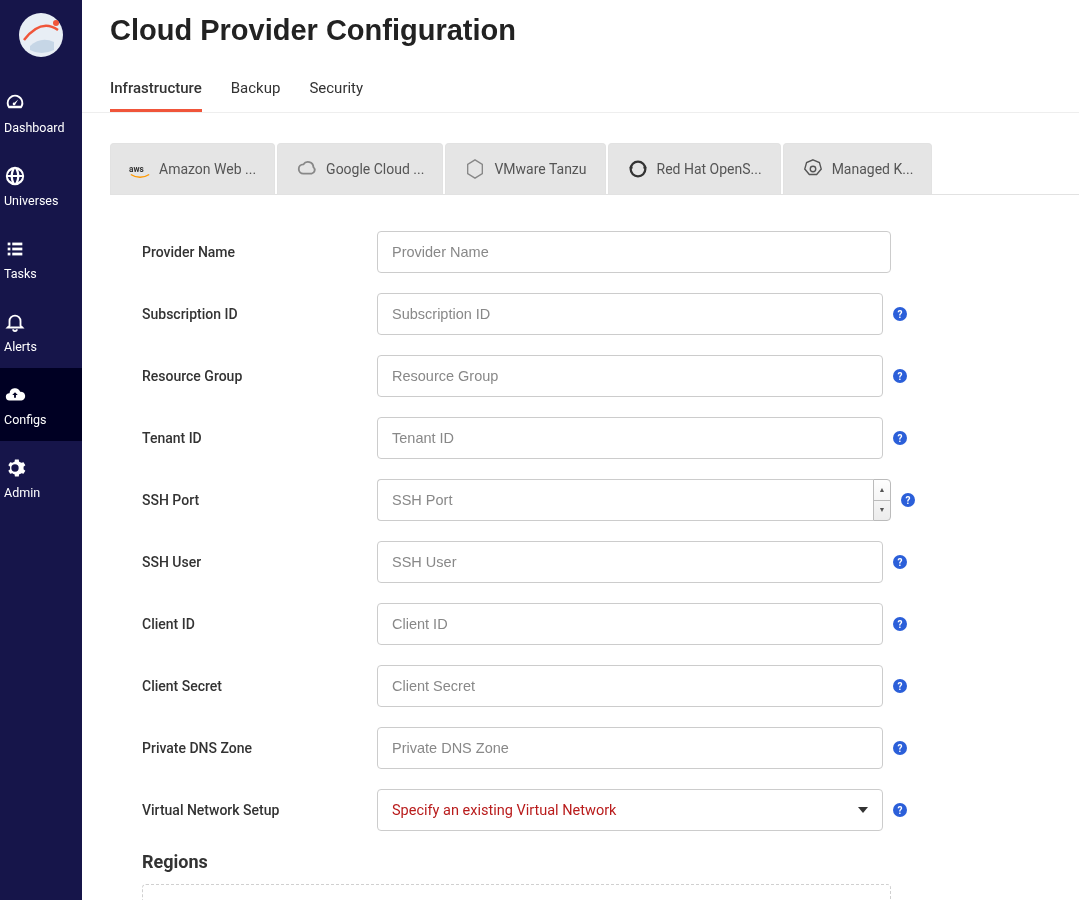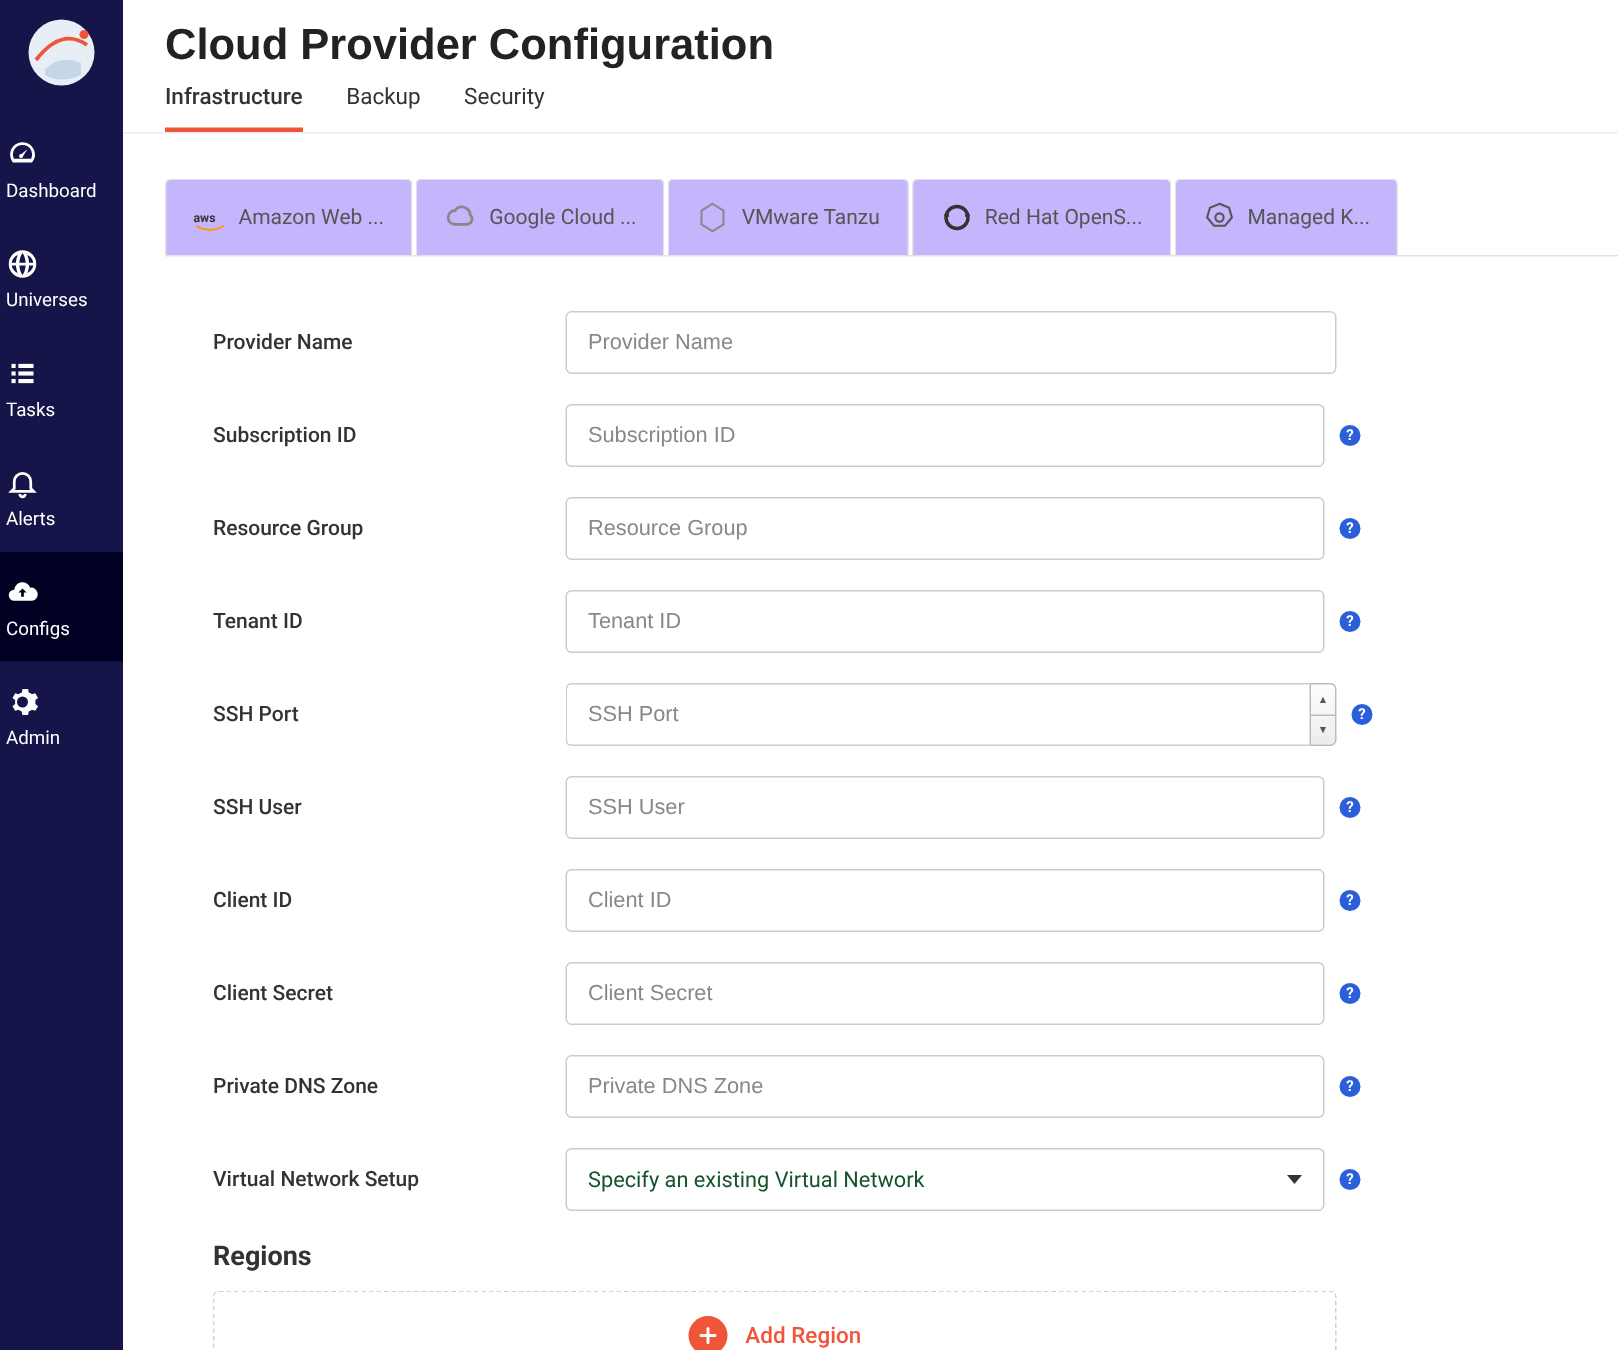--- a/index.html
+++ b/index.html
@@ -55,21 +55,21 @@
     overflow: hidden;
   }
   .header {
     padding: 14px 28px 0 28px;
     border-bottom: 1px solid #eee;
   }
   .page-title {
     font-size: 29px;
     font-weight: 700;
     color: #222;
-    margin-bottom: 0;
+    margin-bottom: 24px;
     font-family: "Segoe UI", -apple-system, sans-serif;
   }
   .tabs {
     display: flex;
     gap: 29px;
   }
   .tab {
     padding: 8px 0 12px 0;
     font-size: 15px;
     color: #333;
@@ -83,21 +83,21 @@
   .provider-tabs {
     display: flex;
     margin: 30px 0 0 28px;
     border-bottom: 1px solid #e2e2e2;
   }
   .provider-tab {
     display: flex;
     align-items: center;
     gap: 8px;
     padding: 14px 18px;
-    background: #c4b5fd;
+    background: #e5e5e5;
     border: 1px solid #e2e2e2;
     border-bottom: none;
     font-size: 14px;
     color: #555;
     cursor: pointer;
     margin-right: 2px;
     border-radius: 4px 4px 0 0;
     white-space: nowrap;
     max-width: 185px;
     overflow: hidden;
@@ -150,21 +150,21 @@
     background: #fff;
   }
   .form-input::placeholder {
     color: #888;
   }
   .form-select {
     display: flex;
     align-items: center;
     justify-content: space-between;
     cursor: pointer;
-    color: #14532d;
+    color: #b91c1c;
   }
   .form-number {
     position: relative;
     display: flex;
     align-items: center;
   }
   .form-number input {
     width: 496px;
     height: 42px;
     border: 1px solid #ccc;

